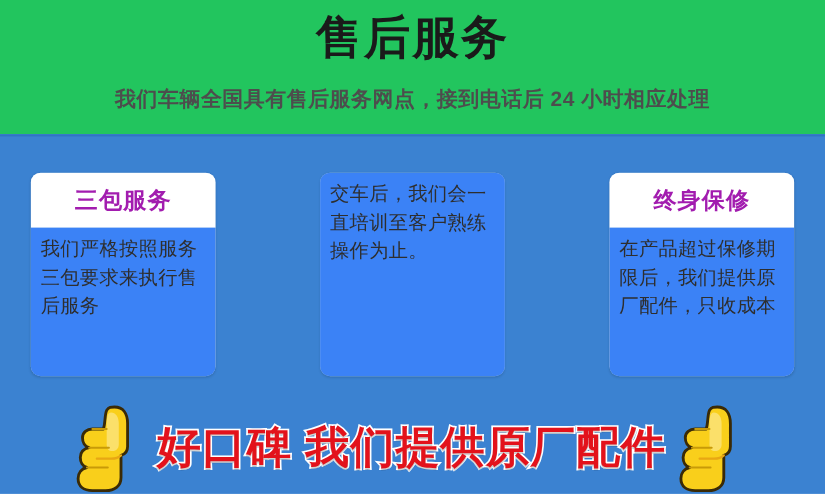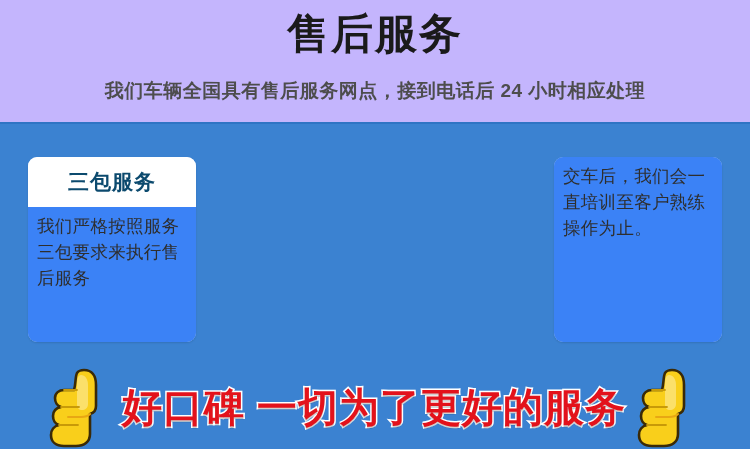--- a/index.html
+++ b/index.html
@@ -20,21 +20,21 @@
     background: #ffffff;
   }
 
   
   .header {
     position: absolute;
     left: 0;
     top: 0;
     width: 750px;
     height: 122px;
-    background: #c4b5fd;
+    background: #22c55e;
     text-align: center;
   }
   .page-title {
     position: absolute;
     left: 0;
     top: 8px;
     width: 750px;
     font-size: 42px;
     line-height: 52px;
     font-weight: bold;
@@ -91,21 +91,21 @@
     height: 50px;
     background: #ffffff;
     display: flex;
     align-items: center;
     justify-content: center;
     flex: 0 0 auto;
   }
   .card-title {
     font-size: 21px;
     font-weight: bold;
-    color: #0c4a6e;
+    color: #a21caf;
     letter-spacing: 1px;
     white-space: nowrap;
   }
   .card-body {
     flex: 1 1 auto;
     background: #3b82f6;
     padding: 6px 9px 8px 9px;
     box-sizing: border-box;
   }
   .card-text {
@@ -171,20 +171,28 @@
           <div class="card-text">我们严格按照服务三包要求来执行售后服务</div>
         </div>
       </div>
 
       <div class="service-card">
         <div class="card-body">
           <div class="card-text">交车后，我们会一直培训至客户熟练操作为止。</div>
         </div>
       </div>
 
+      <div class="service-card">
+        <div class="card-head">
+          <div class="card-title">终身保修</div>
+        </div>
+        <div class="card-body">
+          <div class="card-text">在产品超过保修期限后，我们提供原厂配件，只收成本</div>
+        </div>
+      </div>
 
 
     </div>
 
     <div class="slogan-bar">
 
       <svg class="thumb-icon thumb-left" viewBox="0 0 74 86">
         <g stroke="#3a2a06" stroke-width="2.6" stroke-linejoin="round" stroke-linecap="round">
           <path fill="#f9cf1b" d="M40 6 C48 6 52 12 52 21 L52 42 C52 46 50 49 46 50
                    L46 70 C46 78 40 82 32 82 L20 82
@@ -192,21 +200,21 @@
                    C11 60 9 56 9 52 C9 47 12 44 17 43
                    C13 42 11 38 11 34 C11 29 15 26 20 26
                    L30 26 C32 20 31 13 33 9 C35 6 37 6 40 6 Z"></path>
           <path fill="#fbe06a" stroke="none" d="M37 11 C41 11 44 15 44 21 L44 40 C44 44 41 46 38 46
                    C35 46 33 44 33 40 L33 21 C33 15 34 11 37 11 Z"></path>
           <path fill="none" stroke="#c89a08" stroke-width="1.8" d="M17 43 L35 43 M15 61 L34 61 M20 26 L33 26"></path>
           <path fill="none" stroke="#e8a713" stroke-width="2" d="M46 50 C44 52 41 53 37 53 L24 53"></path>
         </g>
       </svg>
 
-      <div class="slogan-text">好口碑  一切为了更好的服务</div>
+      <div class="slogan-text">好口碑  我们提供原厂配件</div>
 
       <svg class="thumb-icon thumb-right" viewBox="0 0 74 86">
         <g stroke="#3a2a06" stroke-width="2.6" stroke-linejoin="round" stroke-linecap="round">
           <path fill="#f9cf1b" d="M40 6 C48 6 52 12 52 21 L52 42 C52 46 50 49 46 50
                    L46 70 C46 78 40 82 32 82 L20 82
                    C12 82 7 78 7 71 C7 66 10 62 15 61
                    C11 60 9 56 9 52 C9 47 12 44 17 43
                    C13 42 11 38 11 34 C11 29 15 26 20 26
                    L30 26 C32 20 31 13 33 9 C35 6 37 6 40 6 Z"></path>
           <path fill="#fbe06a" stroke="none" d="M37 11 C41 11 44 15 44 21 L44 40 C44 44 41 46 38 46

